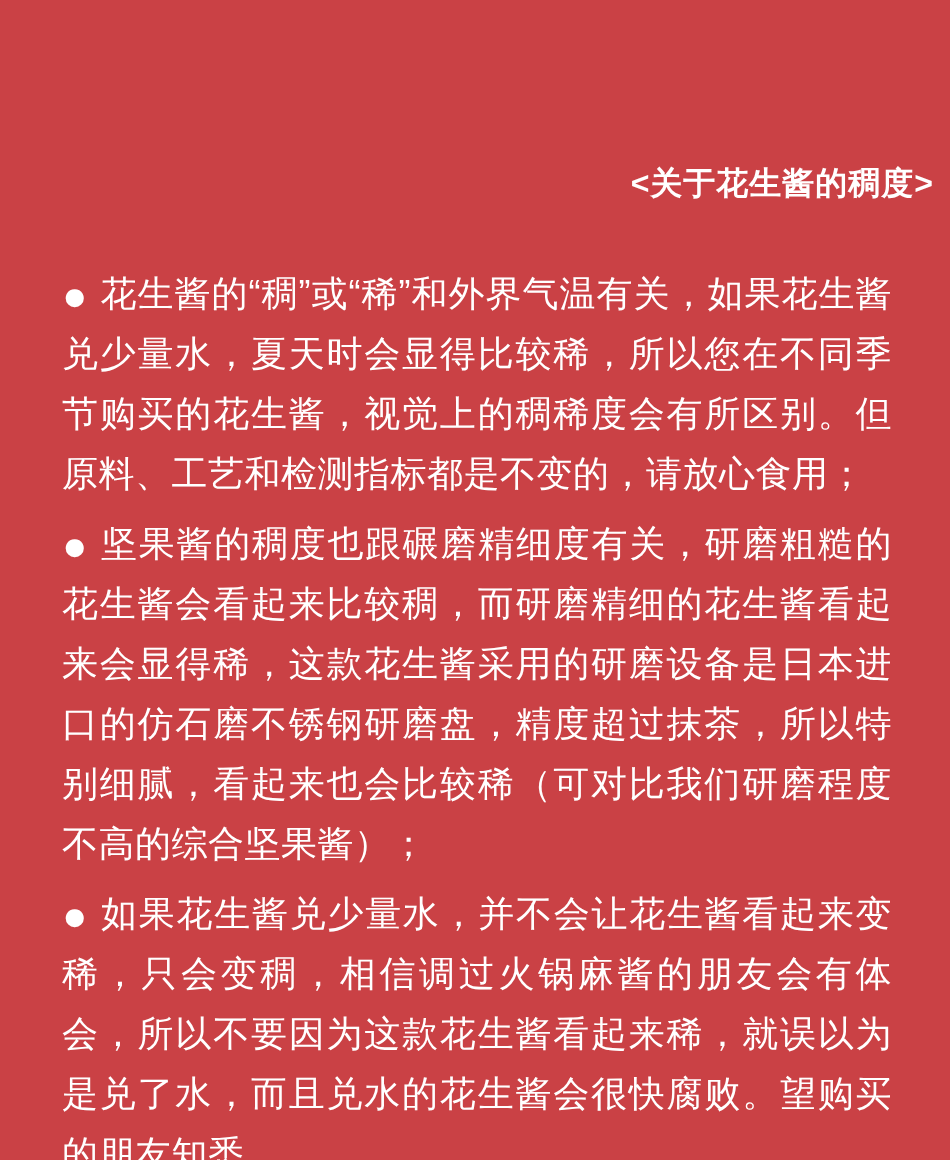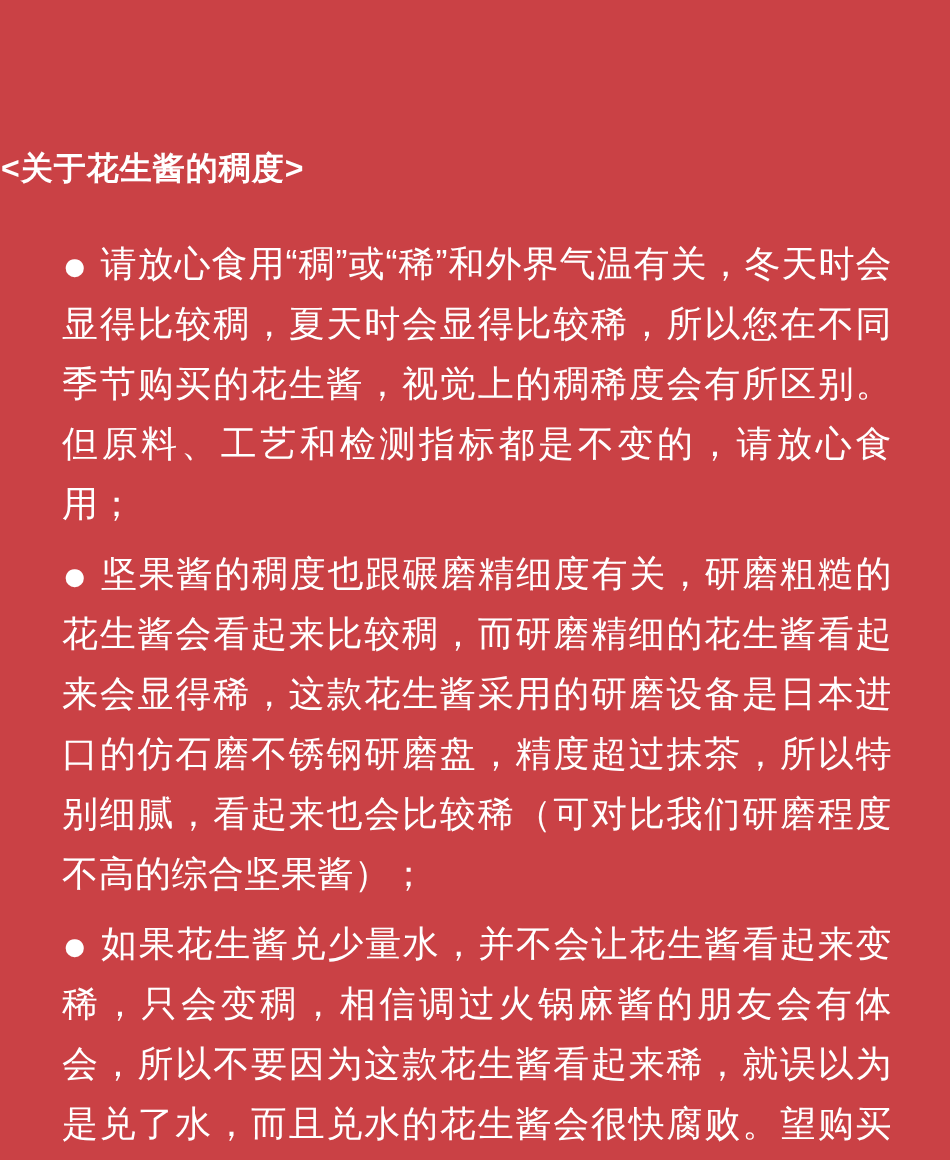--- a/index.html
+++ b/index.html
@@ -7,23 +7,23 @@
   .page {
     position: relative;
     width: 950px;
     height: 1160px;
     background: #CA4145;
     color: #FFFFFF;
     font-family: "Liberation Sans", "DejaVu Sans", sans-serif;
     overflow: hidden;
   }
   .title {
-    margin: 1px;
+    margin: 16px;
     padding-top: 148px;
-    text-align: left;
+    text-align: right;
     font-size: 32px;
     line-height: 38px;
     font-weight: 700;
     letter-spacing: 1px;
   }
   .content {
     padding: 46px 58px 0 62px;
   }
   .para {
     margin: 0;
@@ -44,21 +44,21 @@
   }
 </style>
 </head>
 <body>
 
 <div class="page">
   <h1 class="title">&lt;关于花生酱的稠度&gt;</h1>
 
   <div class="content">
     <p class="para">
-      <span class="bullet">●</span><span>请放心食用“稠”或“稀”和外界气温有关，冬天时会显得比较稠，夏天时会显得比较稀，所以您在不同季节购买的花生酱，视觉上的稠稀度会有所区别。但原料、工艺和检测指标都是不变的，请放心食用；</span>
+      <span class="bullet">●</span><span>花生酱的“稠”或“稀”和外界气温有关，如果花生酱兑少量水，夏天时会显得比较稀，所以您在不同季节购买的花生酱，视觉上的稠稀度会有所区别。但原料、工艺和检测指标都是不变的，请放心食用；</span>
     </p>
 
     <p class="para">
       <span class="bullet">●</span><span>坚果酱的稠度也跟碾磨精细度有关，研磨粗糙的花生酱会看起来比较稠，而研磨精细的花生酱看起来会显得稀，这款花生酱采用的研磨设备是日本进口的仿石磨不锈钢研磨盘，精度超过抹茶，所以特别细腻，看起来也会比较稀（可对比我们研磨程度不高的综合坚果酱）；</span>
     </p>
 
     <p class="para">
       <span class="bullet">●</span><span>如果花生酱兑少量水，并不会让花生酱看起来变稀，只会变稠，相信调过火锅麻酱的朋友会有体会，所以不要因为这款花生酱看起来稀，就误以为是兑了水，而且兑水的花生酱会很快腐败。望购买的朋友知悉。</span>
     </p>
   </div>

